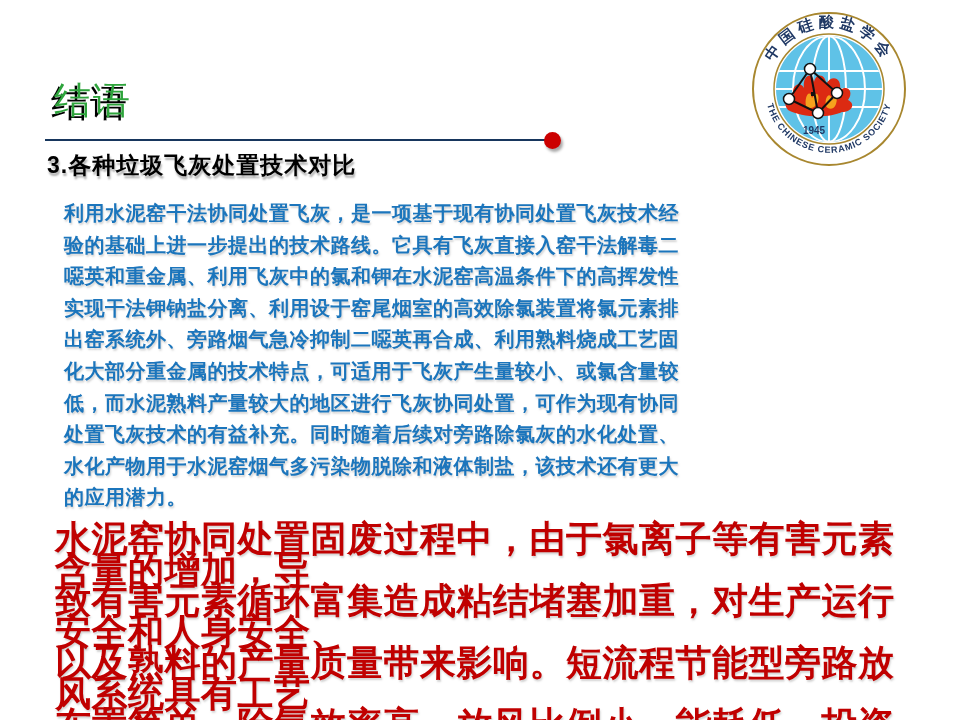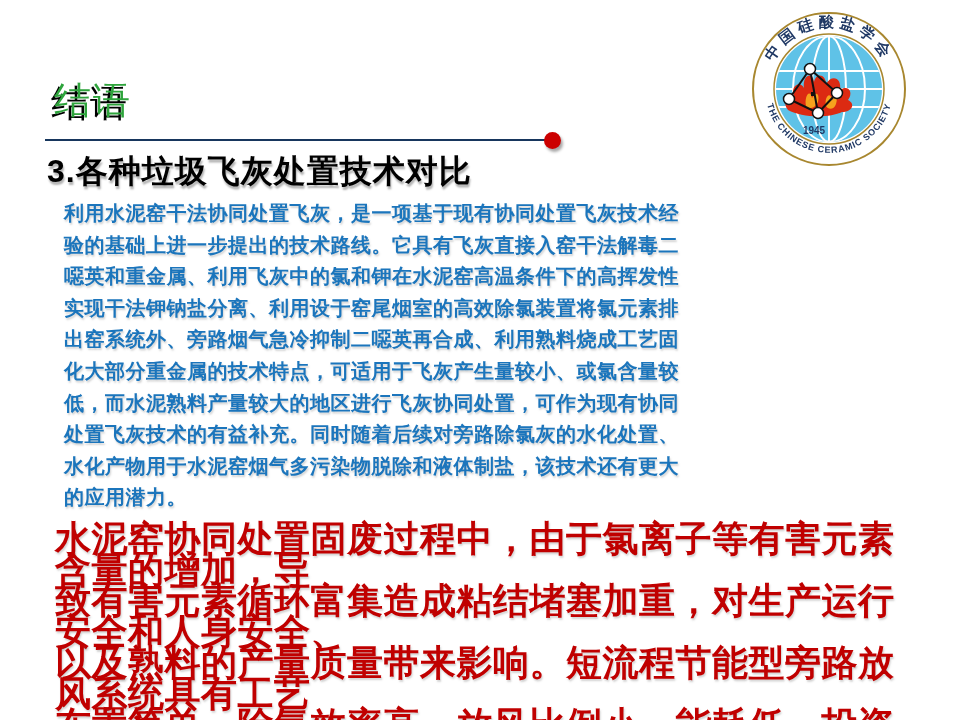--- a/index.html
+++ b/index.html
@@ -36,21 +36,21 @@
     width: 17px;
     height: 17px;
     border-radius: 50%;
     background: #CC0000;
     box-shadow: 2px 3px 3px rgba(0,0,0,0.35);
   }
   .heading {
     position: absolute;
     left: 47px;
     top: 150px;
-    font-size: 32px;
+    font-size: 23px;
     font-weight: bold;
     letter-spacing: 1px;
     color: #000000;
     text-shadow: 1px 3px 2px rgba(0,0,0,0.30);
   }
   .body-blue {
     position: absolute;
     left: 64px;
     top: 198px;
     width: 845px;

